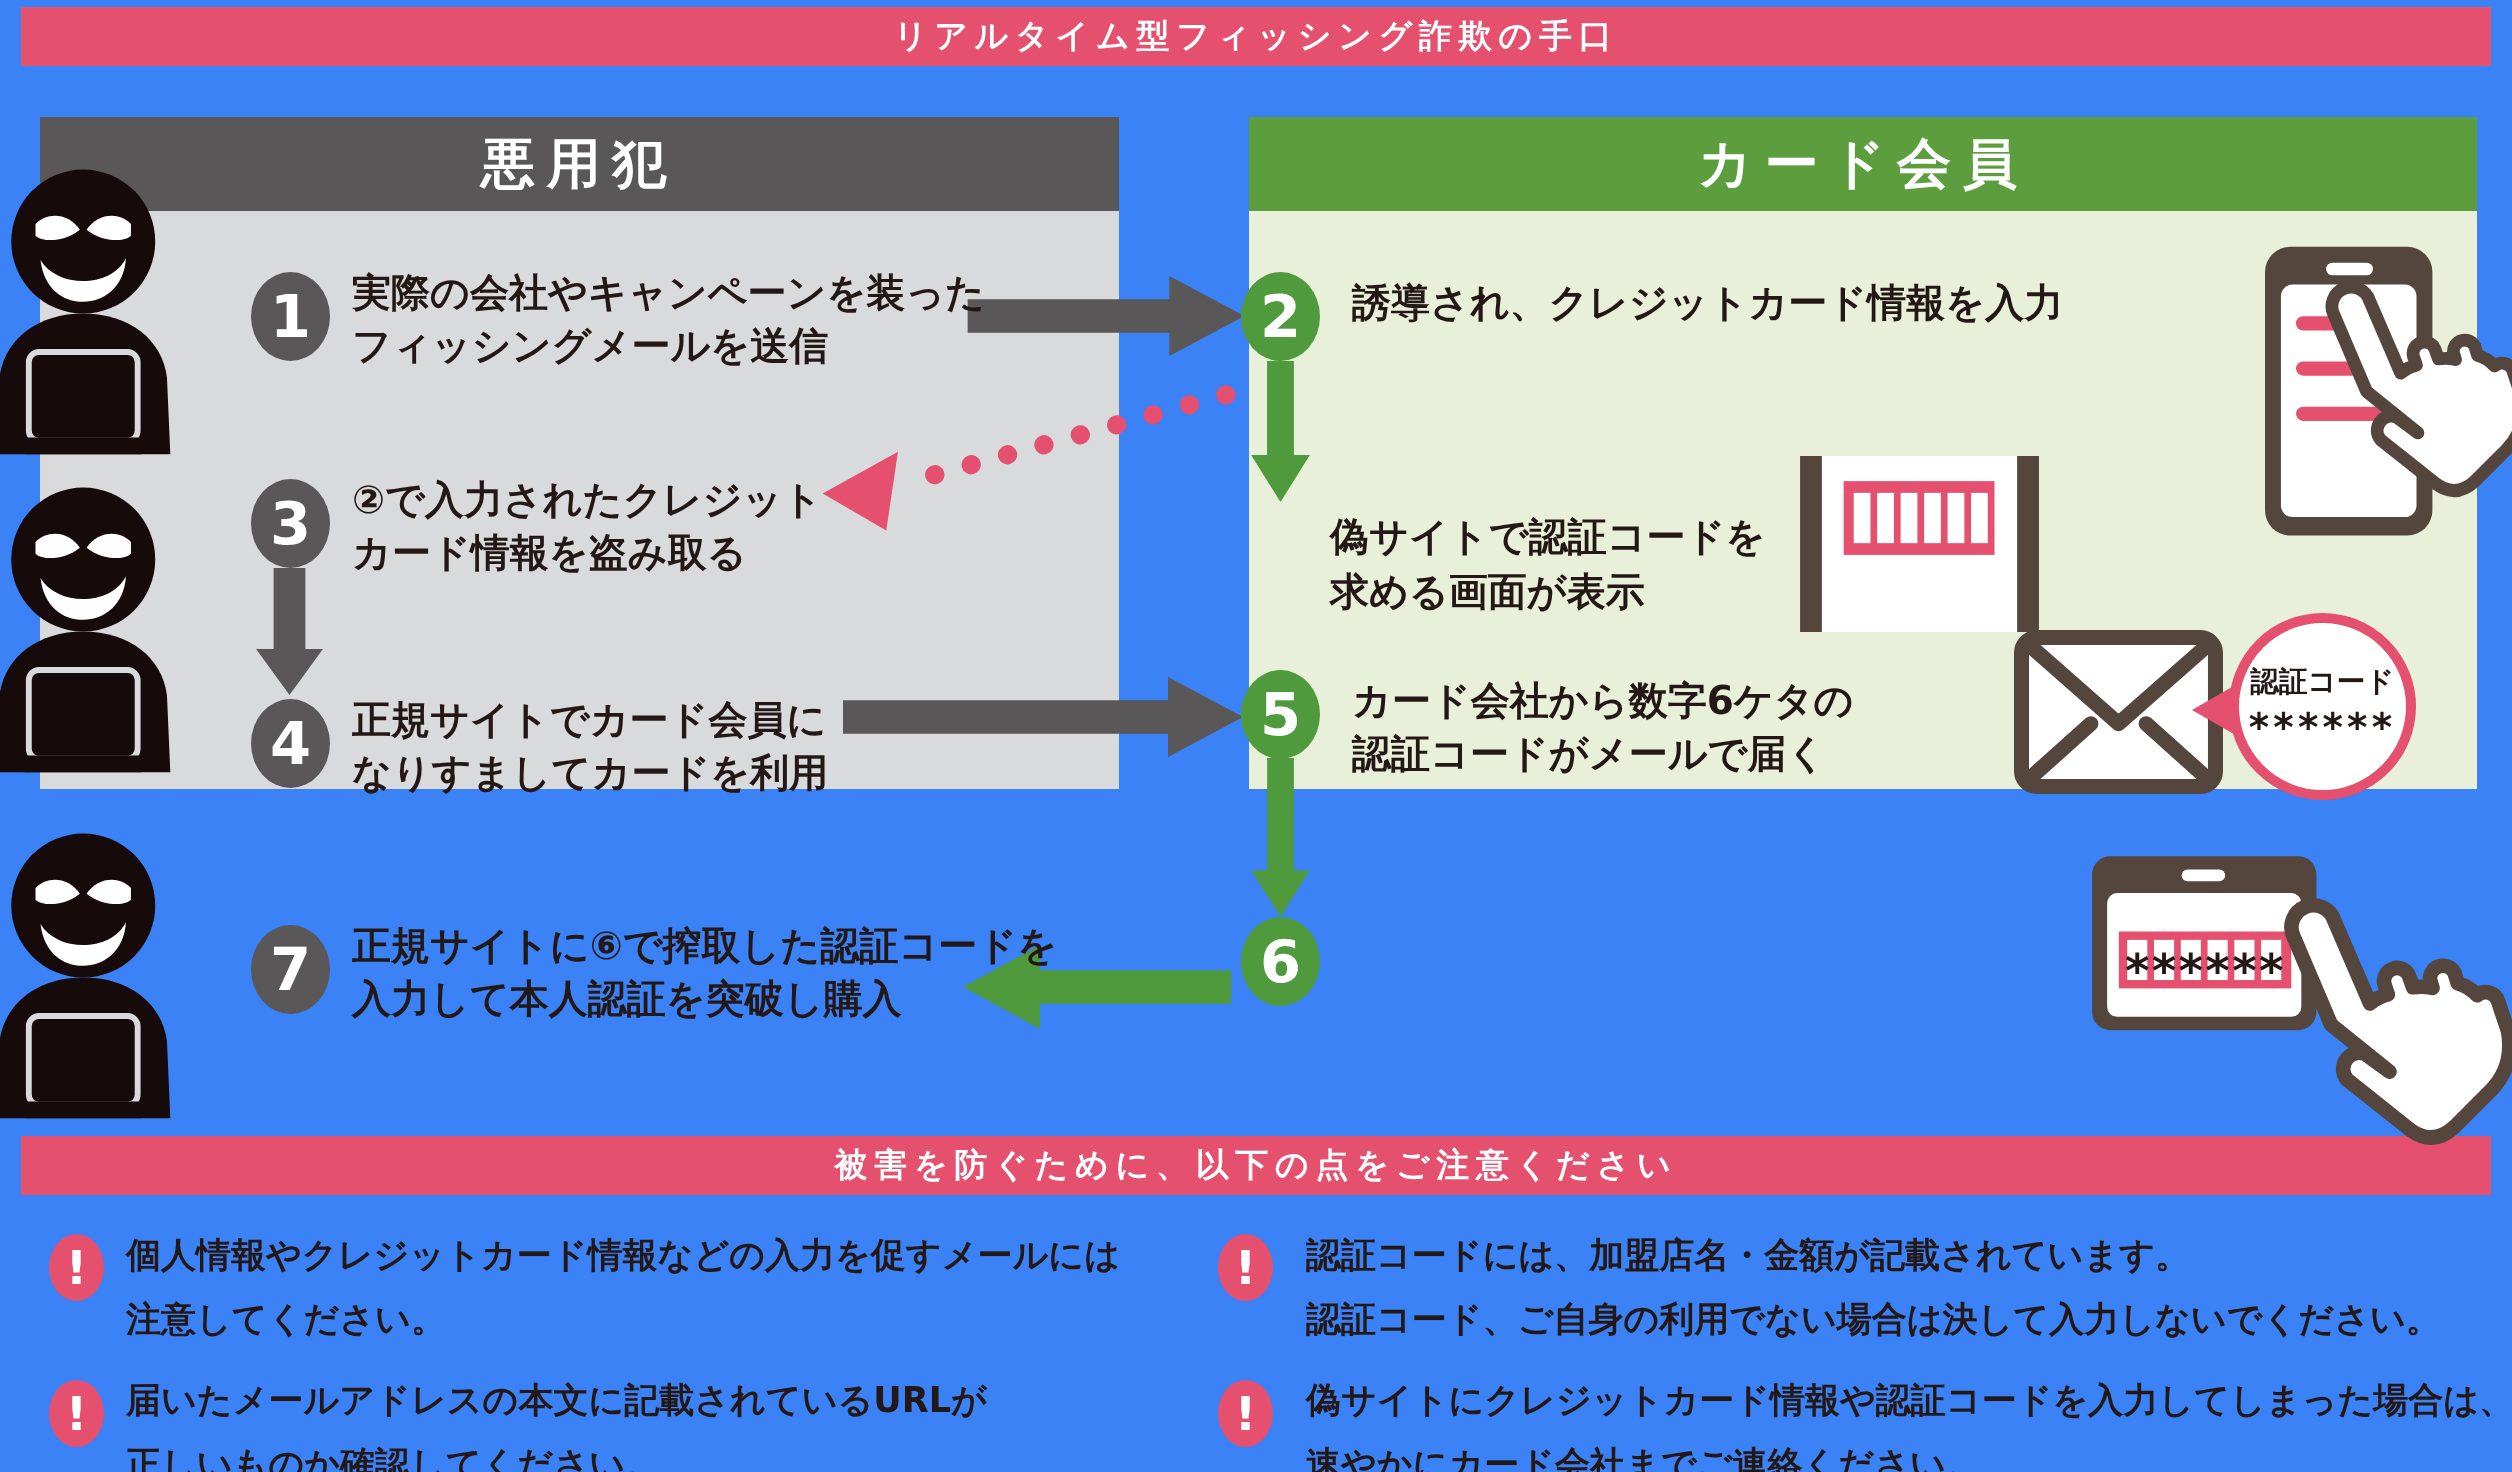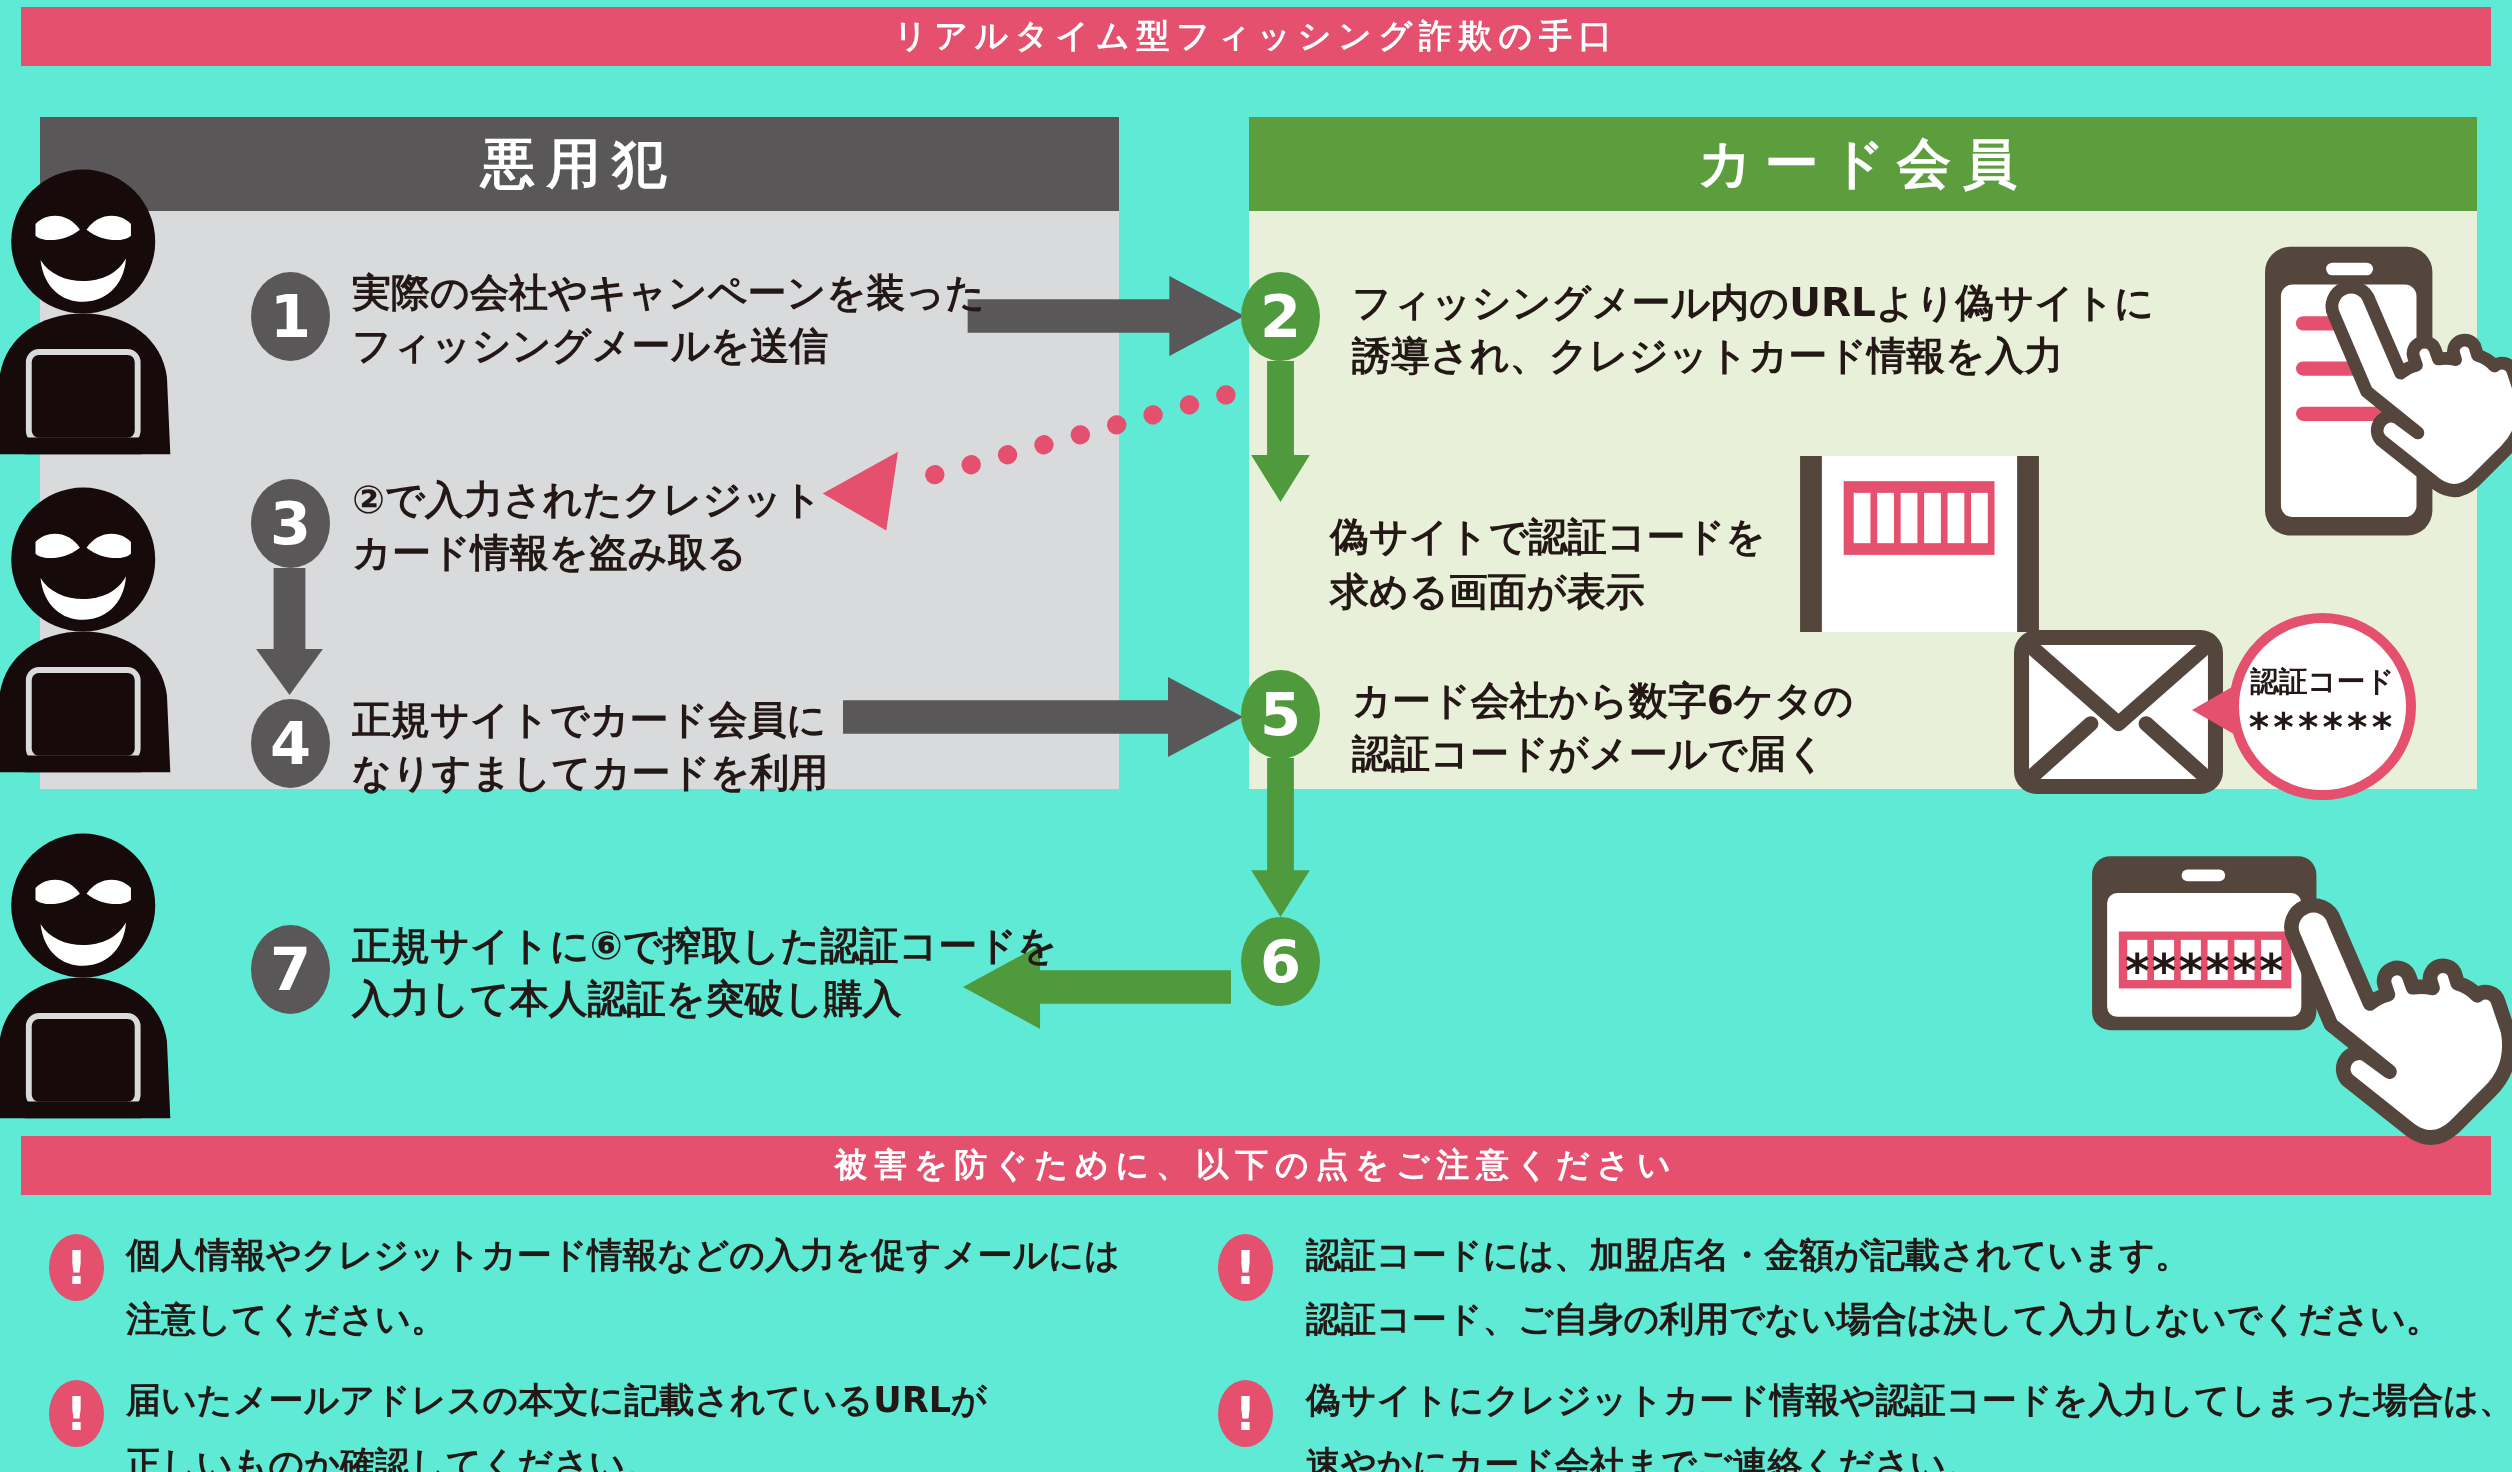--- a/index.html
+++ b/index.html
@@ -1,16 +1,16 @@
 <!DOCTYPE html>
 <html style="font-size:13.4px"><head>
 <meta charset="utf-8">
 <style>
   html,body{margin:0;padding:0;background:#fff;}
-  .stage{position:relative;width:2512px;height:1472px;background:#5eead4;overflow:hidden;
+  .stage{position:relative;width:2512px;height:1472px;background:#3b82f6;overflow:hidden;
          font-family:"DejaVu Sans","Liberation Sans",sans-serif;color:#231815;}
   .abs{position:absolute;}
   .banner{position:absolute;left:21px;width:2470px;height:59px;background:#E4506E;color:#fff;
           font-weight:bold;font-size:33px;letter-spacing:6.7px;display:flex;align-items:center;justify-content:center;}
   .panel{position:absolute;top:117px;height:672px;}
   .panel-attacker{left:40px;width:1079px;background:#D9DADB;}
   .panel-cardholder{left:1249px;width:1228px;background:#E9F0DA;}
   .panel-header{position:absolute;left:0;top:0;width:100%;height:94px;display:flex;align-items:center;
                 justify-content:center;color:#fff;font-size:54px;font-weight:bold;letter-spacing:11.7px;}
   .ph-gray{background:#595757;}
@@ -112,21 +112,20 @@
   </div>
   <div class="step-text" style="left:352px;top:693px;">
     <div>正規サイトでカード会員に</div>
       <div>なりすましてカードを利用</div>
   </div>
   <div class="step-text" style="left:352px;top:919px;">
     <div>正規サイトに⑥で搾取した認証コードを</div>
       <div>入力して本人認証を突破し購入</div>
   </div>
   <div class="step-text" style="left:1352px;top:276px;">
-    <div>フィッシングメール内のURLより偽サイトに</div>
       <div>誘導され、クレジットカード情報を入力</div>
   </div>
   <div class="step-text" style="left:1352px;top:674px;">
     <div>カード会社から数字6ケタの</div>
       <div>認証コードがメールで届く</div>
   </div>
   <div class="step-text" style="left:1330px;top:509px;line-height:55px;">
     <div>偽サイトで認証コードを</div>
       <div>求める画面が表示</div>
   </div>

